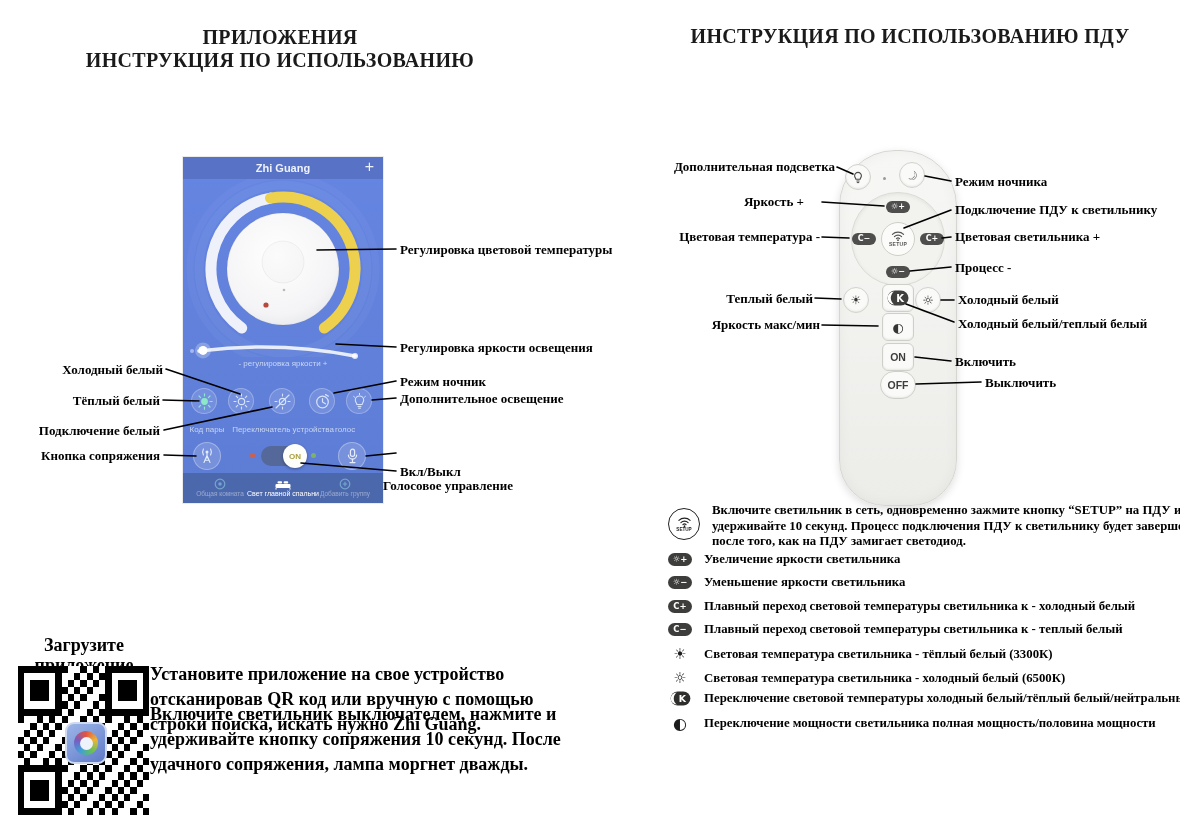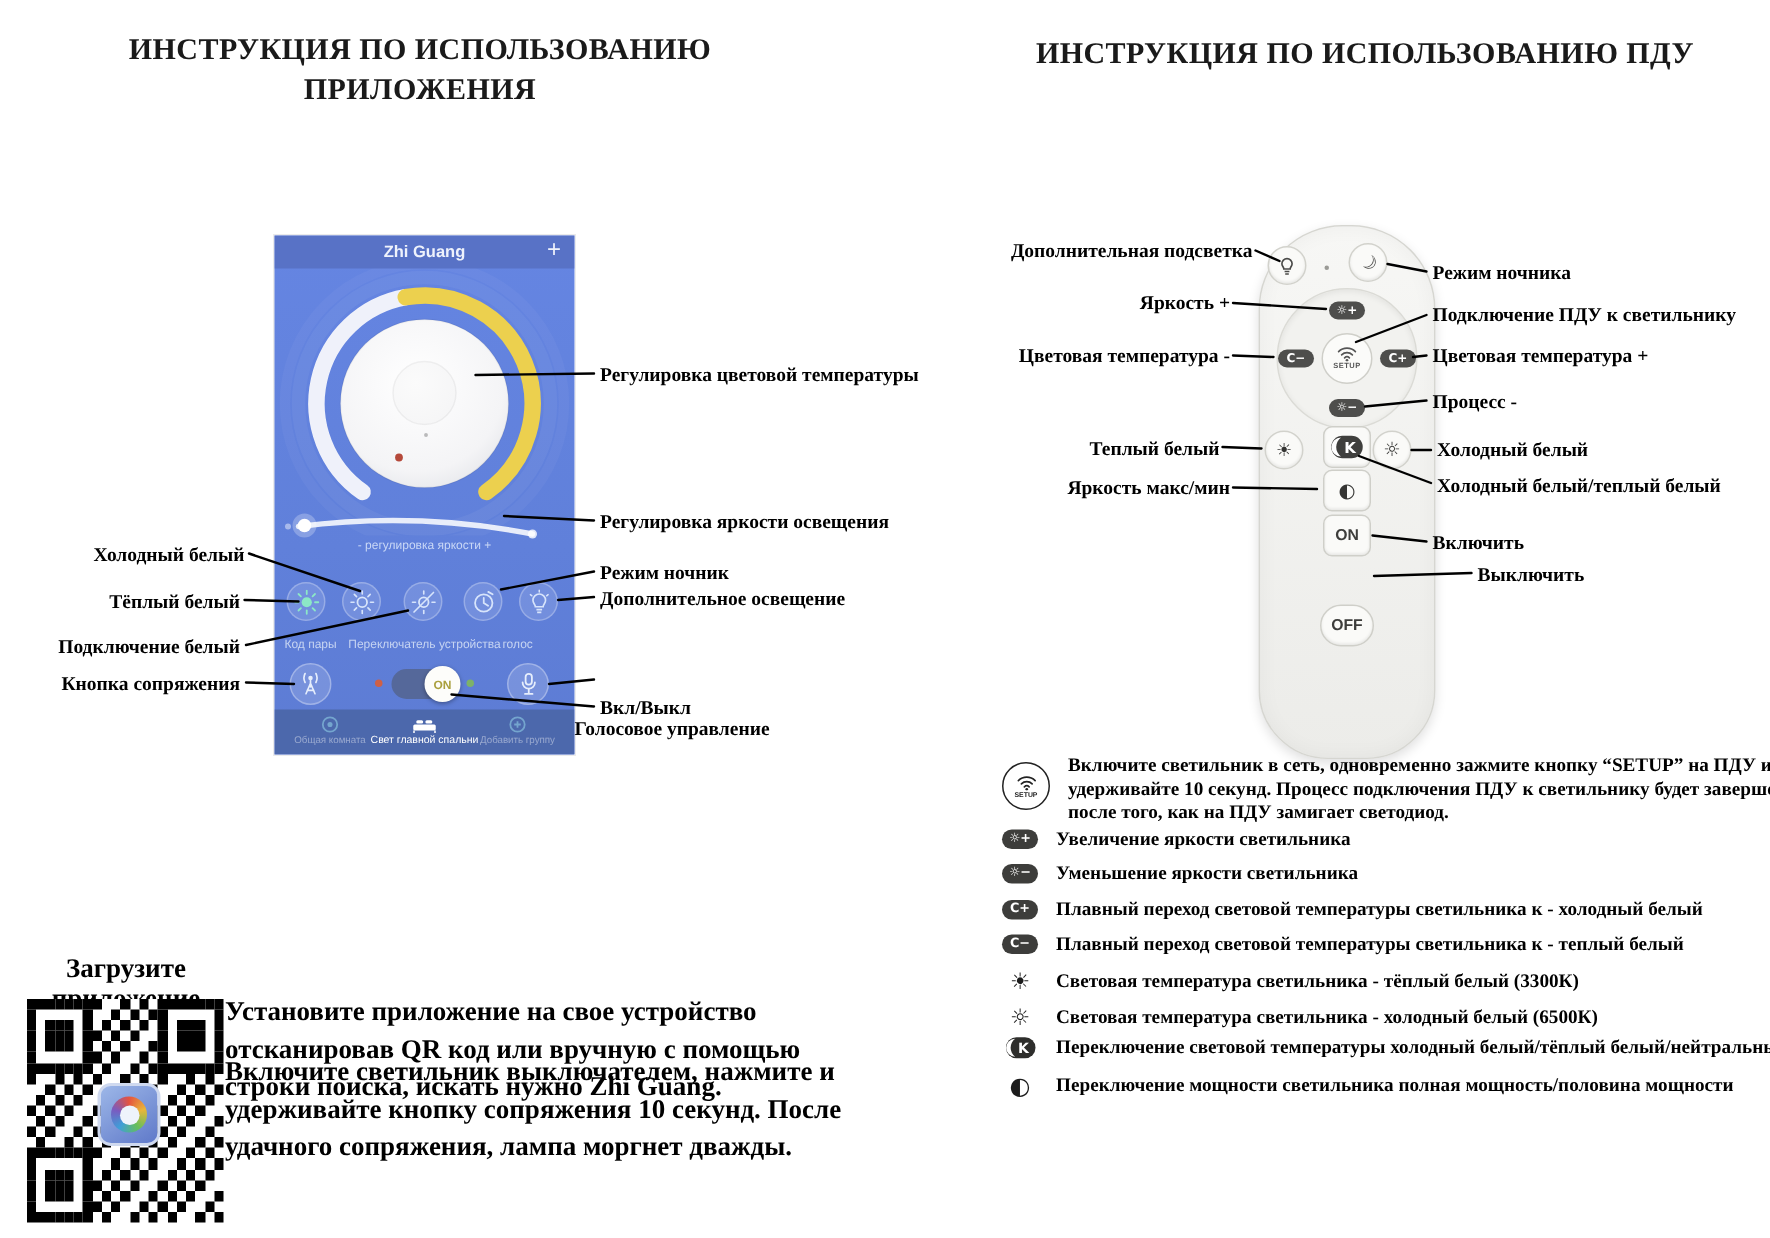--- a/index.html
+++ b/index.html
@@ -86,22 +86,22 @@
            background:conic-gradient(#e5533f,#e8b63a,#66bf5a,#3f9fd8,#7a5bc0,#e5533f);
            display:flex;align-items:center;justify-content:center;}
   .qr-ring b{width:13px;height:13px;border-radius:50%;background:#eef3fb;}
 </style>
 </head>
 <body>
 
 <div id="canvas">
 
   <div class="ttl" style="left:60px;top:22px;width:440px;">
+    <div style="margin-top:4px;">ПРИЛОЖЕНИЯ</div>
     <div>ИНСТРУКЦИЯ ПО ИСПОЛЬЗОВАНИЮ</div>
-    <div style="margin-top:4px;">ПРИЛОЖЕНИЯ</div>
   </div>
   <div class="ttl" style="left:660px;top:25px;width:500px;">ИНСТРУКЦИЯ ПО ИСПОЛЬЗОВАНИЮ ПДУ</div>
 
   <div class="phone">
     <div class="ph-header">
       <span class="ph-title">Zhi Guang</span>
       <span class="ph-plus">+</span>
     </div>
 
     <svg class="abs" style="left:0;top:22px;" width="200" height="178" viewBox="0 0 200 178">
@@ -301,31 +301,31 @@
       </svg>
     </div>
     <div class="rbtn" style="left:75px;top:136px;width:26px;height:26px;">
       <span style="font:13px 'DejaVu Sans',sans-serif;color:#353533;">☼</span>
     </div>
 
     <div class="rsq" style="left:42px;top:162px;width:32px;height:28px;border-radius:6px;">
       <span style="font:13px 'DejaVu Sans',sans-serif;color:#353533;">◐</span>
     </div>
     <div class="rsq" style="left:42px;top:192px;width:32px;height:28px;border-radius:6px;">ON</div>
-    <div class="rsq" style="left:40px;top:220px;width:36px;height:28px;border-radius:14px;margin-top:32px;">OFF</div>
+    <div class="rsq" style="left:40px;top:220px;width:36px;height:28px;border-radius:14px;">OFF</div>
   </div>
 
   <div class="lbl r" style="right:345px;top:159px;">Дополнительная подсветка</div>
-  <div class="lbl r" style="right:360px;top:194px;">Яркость +</div>
+  <div class="lbl r" style="right:376px;top:194px;">Яркость +</div>
   <div class="lbl r" style="right:360px;top:229px;">Цветовая температура -</div>
   <div class="lbl r" style="right:367px;top:291px;margin-left:10px;">Теплый белый</div>
   <div class="lbl r" style="right:360px;top:317px;">Яркость макс/мин</div>
   <div class="lbl" style="left:955px;top:174px;">Режим ночника</div>
   <div class="lbl" style="left:955px;top:202px;">Подключение ПДУ к светильнику</div>
-  <div class="lbl" style="left:955px;top:229px;">Цветовая температура +</div>
+  <div class="lbl" style="left:955px;top:229px;">Цветовая светильника +</div>
   <div class="lbl" style="left:955px;top:260px;">Процесс -</div>
   <div class="lbl" style="left:958px;top:292px;">Холодный белый</div>
   <div class="lbl" style="left:958px;top:316px;">Холодный белый/теплый белый</div>
   <div class="lbl" style="left:955px;top:354px;">Включить</div>
   <div class="lbl" style="left:985px;top:375px;">Выключить</div>
 
   <div class="lg-row" style="top:503px;align-items:flex-start;">
     <span class="lg-setup" style="margin-top:5px;">
       <svg width="15" height="10" viewBox="0 0 14 10">
         <path d="M 1.4 3.4 a 8 8 0 0 1 11.2 0 M 3.4 5.6 a 5.1 5.1 0 0 1 7.2 0 M 5.4 7.6 a 2.3 2.3 0 0 1 3.2 0" fill="none" stroke="#222" stroke-width="1.1" stroke-linecap="round"></path>

